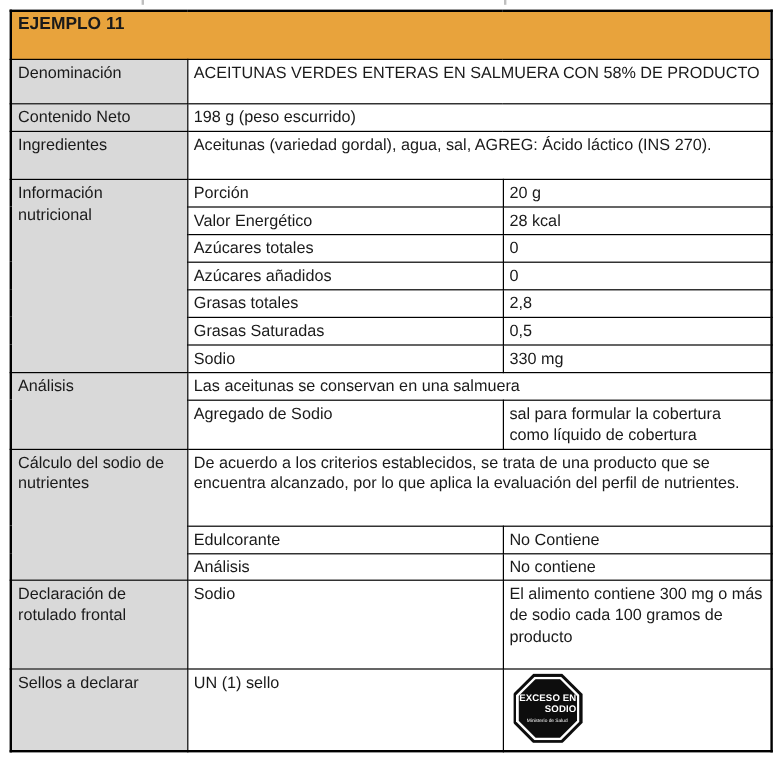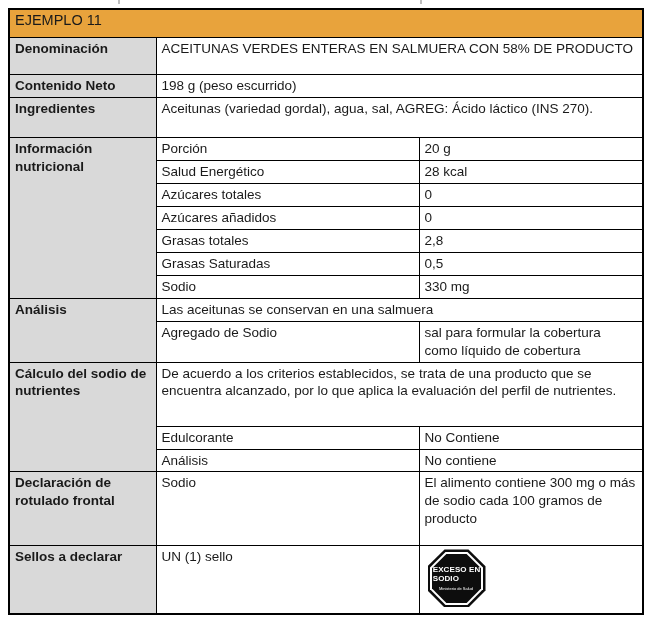--- a/index.html
+++ b/index.html
@@ -27,47 +27,47 @@
   }
   td,th{
     border:1px solid var(--border);
     padding:2px 6px 2px 5px;
     font-size:13.5px;line-height:1.32;
     vertical-align:top;text-align:left;
     overflow:hidden;
   }
   th.lbl{
     background:var(--label-bg);
-    font-weight:bold;
+    font-weight:normal;
   }
   td.title-cell{
     background:var(--header-bg);
-    font-weight:normal;font-size:14.5px;
-    padding-top:1px;padding-bottom:7px;
+    font-weight:bold;font-size:14.5px;
+    padding-top:1px;padding-bottom:19px;
   }
   td.bold{font-weight:normal;}
   
   .seal-wrap{padding-top:3px;padding-left:8px;}
   .seal{
     width:58px;height:58px;position:relative;
     background:var(--seal-bg);
     clip-path:polygon(29.3% 0,70.7% 0,100% 29.3%,100% 70.7%,70.7% 100%,29.3% 100%,0 70.7%,0 29.3%);
     display:flex;flex-direction:column;align-items:center;justify-content:center;
   }
   .seal::before{
     content:"";position:absolute;inset:2.5px;background:#ffffff;
     clip-path:polygon(29.3% 0,70.7% 0,100% 29.3%,100% 70.7%,70.7% 100%,29.3% 100%,0 70.7%,0 29.3%);
   }
   .seal::after{
     content:"";position:absolute;inset:4.5px;background:var(--seal-bg);
     clip-path:polygon(29.3% 0,70.7% 0,100% 29.3%,100% 70.7%,70.7% 100%,29.3% 100%,0 70.7%,0 29.3%);
   }
   .seal-text{
     position:relative;z-index:1;color:#ffffff;font-weight:bold;
-    font-size:8px;line-height:1.12;text-align:left;letter-spacing:.1px;
+    font-size:8px;line-height:1.12;text-align:right;letter-spacing:.1px;
     margin-top:4px;
   }
   .seal-ministry{
     position:relative;z-index:1;color:#ffffff;text-align:center;
     font-size:8px;line-height:1.1;transform:scale(.5);transform-origin:50% 20%;
     margin-top:2px;white-space:nowrap;
   }
 </style>
 </head>
 <body>
@@ -100,21 +100,21 @@
       <th class="lbl">Ingredientes</th>
       <td colspan="2">Aceitunas (variedad gordal), agua, sal, AGREG: Ácido láctico (INS 270).</td>
     </tr>
 
     <tr style="height:23px">
       <th class="lbl" rowspan="7">Información nutricional</th>
       <td>Porción</td>
       <td>20 g</td>
     </tr>
     <tr style="height:23px">
-      <td>Salud Energético</td>
+      <td>Valor Energético</td>
       <td>28 kcal</td>
     </tr>
     <tr style="height:23px">
       <td>Azúcares totales</td>
       <td>0</td>
     </tr>
     <tr style="height:23px">
       <td>Azúcares añadidos</td>
       <td>0</td>
     </tr>

